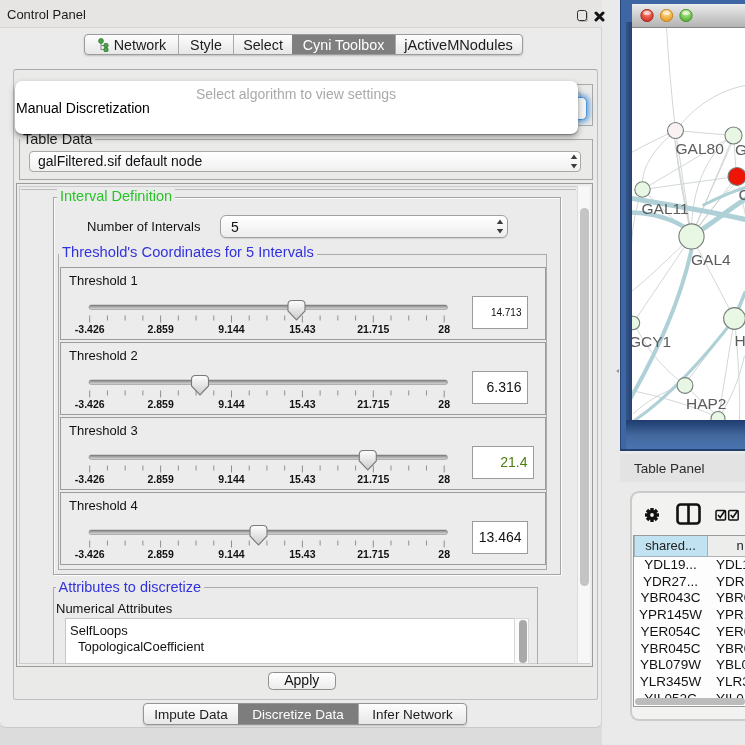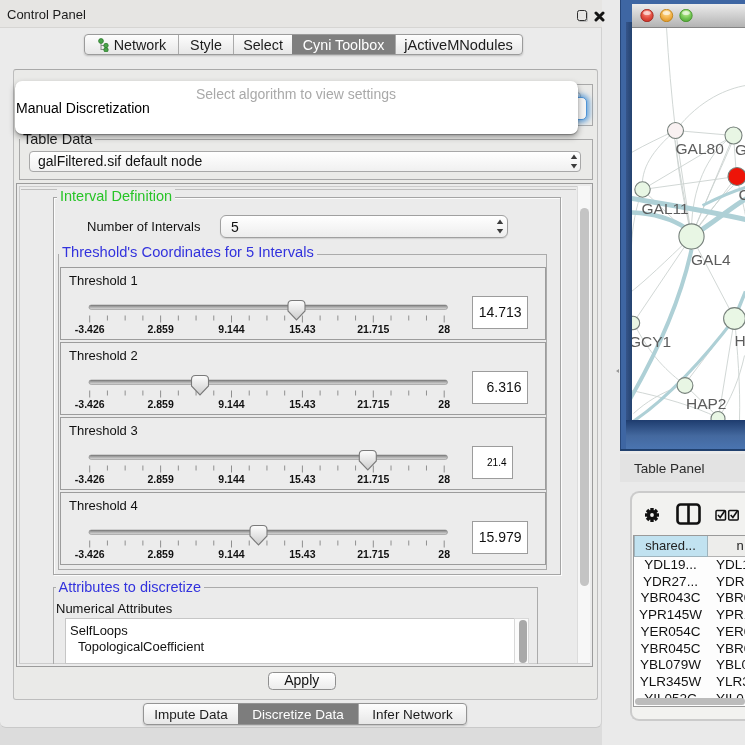--- a/index.html
+++ b/index.html
@@ -112,21 +112,21 @@
       <line x1="366.48" y1="48.5" x2="366.48" y2="53.5" stroke="#8f8f8f" stroke-width="1"></line>
       <line x1="384.20" y1="48.5" x2="384.20" y2="55.5" stroke="#8f8f8f" stroke-width="1"></line>
       <text x="29.7" y="66" font-size="10.5" font-weight="bold" fill="#111" text-anchor="middle" font-family="Liberation Sans,sans-serif">-3.426</text>
       <text x="100.6" y="66" font-size="10.5" font-weight="bold" fill="#111" text-anchor="middle" font-family="Liberation Sans,sans-serif">2.859</text>
       <text x="171.5" y="66" font-size="10.5" font-weight="bold" fill="#111" text-anchor="middle" font-family="Liberation Sans,sans-serif">9.144</text>
       <text x="242.4" y="66" font-size="10.5" font-weight="bold" fill="#111" text-anchor="middle" font-family="Liberation Sans,sans-serif">15.43</text>
       <text x="313.3" y="66" font-size="10.5" font-weight="bold" fill="#111" text-anchor="middle" font-family="Liberation Sans,sans-serif">21.715</text>
       <text x="384.2" y="66" font-size="10.5" font-weight="bold" fill="#111" text-anchor="middle" font-family="Liberation Sans,sans-serif">28</text>
       <path d="M228.0,44 L228.0,37.5 Q228.0,33.5 232.0,33.5 L241.0,33.5 Q245.0,33.5 245.0,37.5 L245.0,44 L236.5,53 Z" fill="url(#th1)" stroke="#7a7a7a" stroke-width="1.1"></path>
     </svg>
-<div class="abs" style="left:471.5px;top:296px;width:56px;height:33px;background:#fff;border:1px solid #9c9c9c;font-size:14px;color:#111;text-align:right;line-height:31px;padding-right:5px">14.713</div>
+<div class="abs" style="left:471.5px;top:296px;width:56px;height:33px;background:#fff;border:1px solid #9c9c9c;font-size:10px;color:#111;text-align:right;line-height:31px;padding-right:5px">14.713</div>
 <div class="abs" style="left:59.5px;top:342px;width:486px;height:73px;border:1px solid #9c9c9c;background:#ececec"></div>
 <div class="abs b" style="left:69px;top:348px;font-size:13px;color:#111">Threshold 2</div>
 <svg class="abs" style="left:59.5px;top:342px" width="486" height="73" viewBox="0 0 486 73">
       <defs>
         <linearGradient id="tg2" x1="0" y1="0" x2="0" y2="1">
           <stop offset="0" stop-color="#6e6e6e"></stop>
           <stop offset="0.4" stop-color="#a8a8a8"></stop>
           <stop offset="1" stop-color="#dcdcdc"></stop>
         </linearGradient>
         <linearGradient id="th2" x1="0" y1="0" x2="0" y2="1">
@@ -202,21 +202,21 @@
       <line x1="366.48" y1="48.5" x2="366.48" y2="53.5" stroke="#8f8f8f" stroke-width="1"></line>
       <line x1="384.20" y1="48.5" x2="384.20" y2="55.5" stroke="#8f8f8f" stroke-width="1"></line>
       <text x="29.7" y="66" font-size="10.5" font-weight="bold" fill="#111" text-anchor="middle" font-family="Liberation Sans,sans-serif">-3.426</text>
       <text x="100.6" y="66" font-size="10.5" font-weight="bold" fill="#111" text-anchor="middle" font-family="Liberation Sans,sans-serif">2.859</text>
       <text x="171.5" y="66" font-size="10.5" font-weight="bold" fill="#111" text-anchor="middle" font-family="Liberation Sans,sans-serif">9.144</text>
       <text x="242.4" y="66" font-size="10.5" font-weight="bold" fill="#111" text-anchor="middle" font-family="Liberation Sans,sans-serif">15.43</text>
       <text x="313.3" y="66" font-size="10.5" font-weight="bold" fill="#111" text-anchor="middle" font-family="Liberation Sans,sans-serif">21.715</text>
       <text x="384.2" y="66" font-size="10.5" font-weight="bold" fill="#111" text-anchor="middle" font-family="Liberation Sans,sans-serif">28</text>
       <path d="M299.3,44 L299.3,37.5 Q299.3,33.5 303.3,33.5 L312.3,33.5 Q316.3,33.5 316.3,37.5 L316.3,44 L307.8,53 Z" fill="url(#th3)" stroke="#7a7a7a" stroke-width="1.1"></path>
     </svg>
-<div class="abs" style="left:471.5px;top:446px;width:41px;height:33px;background:#fff;border:1px solid #9c9c9c;font-size:10px;color:#000000;text-align:right;line-height:31px;padding-right:5px">21.4</div>
+<div class="abs" style="left:471.5px;top:446px;width:62px;height:33px;background:#fff;border:1px solid #9c9c9c;font-size:14px;color:#4d7c0f;text-align:right;line-height:31px;padding-right:5px">21.4</div>
 <div class="abs" style="left:59.5px;top:492px;width:486px;height:73px;border:1px solid #9c9c9c;background:#ececec"></div>
 <div class="abs b" style="left:69px;top:498px;font-size:13px;color:#111">Threshold 4</div>
 <svg class="abs" style="left:59.5px;top:492px" width="486" height="73" viewBox="0 0 486 73">
       <defs>
         <linearGradient id="tg4" x1="0" y1="0" x2="0" y2="1">
           <stop offset="0" stop-color="#6e6e6e"></stop>
           <stop offset="0.4" stop-color="#a8a8a8"></stop>
           <stop offset="1" stop-color="#dcdcdc"></stop>
         </linearGradient>
         <linearGradient id="th4" x1="0" y1="0" x2="0" y2="1">
@@ -247,21 +247,21 @@
       <line x1="366.48" y1="48.5" x2="366.48" y2="53.5" stroke="#8f8f8f" stroke-width="1"></line>
       <line x1="384.20" y1="48.5" x2="384.20" y2="55.5" stroke="#8f8f8f" stroke-width="1"></line>
       <text x="29.7" y="66" font-size="10.5" font-weight="bold" fill="#111" text-anchor="middle" font-family="Liberation Sans,sans-serif">-3.426</text>
       <text x="100.6" y="66" font-size="10.5" font-weight="bold" fill="#111" text-anchor="middle" font-family="Liberation Sans,sans-serif">2.859</text>
       <text x="171.5" y="66" font-size="10.5" font-weight="bold" fill="#111" text-anchor="middle" font-family="Liberation Sans,sans-serif">9.144</text>
       <text x="242.4" y="66" font-size="10.5" font-weight="bold" fill="#111" text-anchor="middle" font-family="Liberation Sans,sans-serif">15.43</text>
       <text x="313.3" y="66" font-size="10.5" font-weight="bold" fill="#111" text-anchor="middle" font-family="Liberation Sans,sans-serif">21.715</text>
       <text x="384.2" y="66" font-size="10.5" font-weight="bold" fill="#111" text-anchor="middle" font-family="Liberation Sans,sans-serif">28</text>
       <path d="M190.0,44 L190.0,37.5 Q190.0,33.5 194.0,33.5 L203.0,33.5 Q207.0,33.5 207.0,37.5 L207.0,44 L198.5,53 Z" fill="url(#th4)" stroke="#7a7a7a" stroke-width="1.1"></path>
     </svg>
-<div class="abs" style="left:471.5px;top:521px;width:56px;height:33px;background:#fff;border:1px solid #9c9c9c;font-size:14px;color:#111;text-align:right;line-height:31px;padding-right:5px">15.979</div>
+<div class="abs" style="left:471.5px;top:521px;width:56px;height:33px;background:#fff;border:1px solid #9c9c9c;font-size:14px;color:#111;text-align:right;line-height:31px;padding-right:5px">13.464</div>
 
 <div class="abs" style="left:53px;top:587px;width:485px;height:77px;border:1px solid #ababab;border-bottom:none"></div>
 <div class="abs" style="left:55.5px;top:579px;font-size:14.5px;color:#3232dd;background:#ebebeb;padding:0 3px">Attributes to discretize</div>
 <div class="abs b" style="left:56px;top:601px;font-size:13px;color:#111">Numerical Attributes</div>
 <div class="abs" style="left:65px;top:618px;width:450px;height:46px;background:#fff;border:1px solid #c6c6c6;border-right:none;overflow:hidden;font-size:13px;color:#111">
   <div style="padding-left:4px;line-height:16px;padding-top:4px">SelfLoops</div>
   <div style="padding-left:12px;line-height:16px">TopologicalCoefficient</div>
 </div>
 <div class="abs" style="left:513.5px;top:618px;width:15px;height:46px;background:#fbfbfb;border:1px solid #d8d8d8"></div>
 <div class="abs" style="left:519px;top:619.5px;width:8px;height:43px;background:#a9a9a9;border-radius:4px"></div>

